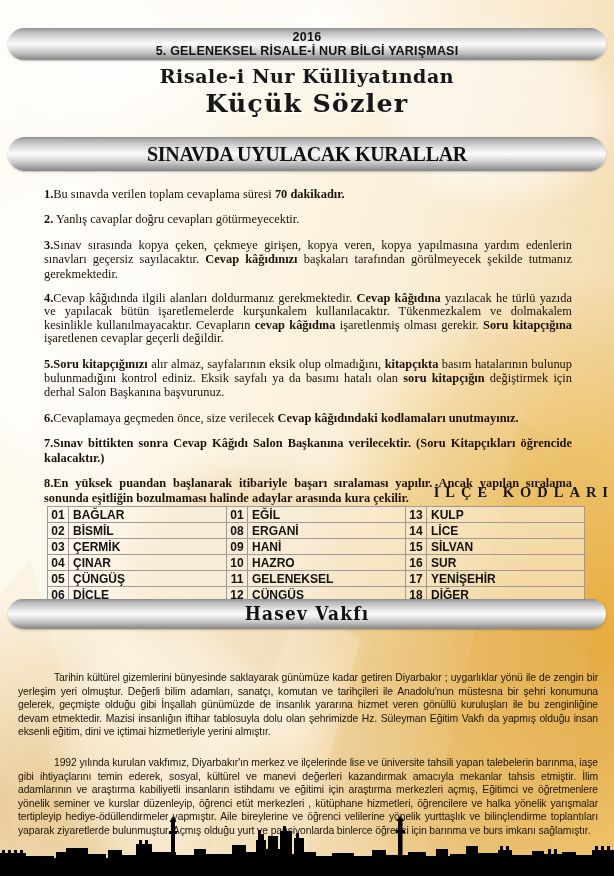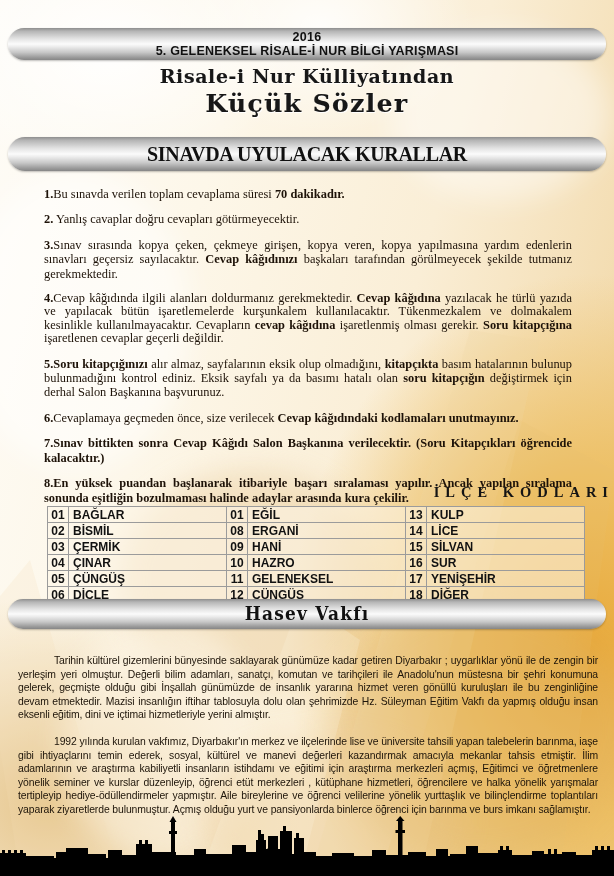--- a/index.html
+++ b/index.html
@@ -209,21 +209,21 @@
     left: 18px;
     top: 654px;
     width: 580px;
     color: #1d1409;
   }
   .vp {
     font-family: "Liberation Sans", sans-serif;
     font-size: 10.4px;
     line-height: 13.6px;
     text-align: justify;
-    margin: 0 0 13px 0;
+    margin: 17px 0 13px 0;
     text-indent: 36px;
     letter-spacing: -0.1px;
   }
 
   
   #skyline {
     position: absolute;
     left: 0;
     bottom: 0;
     width: 614px;

